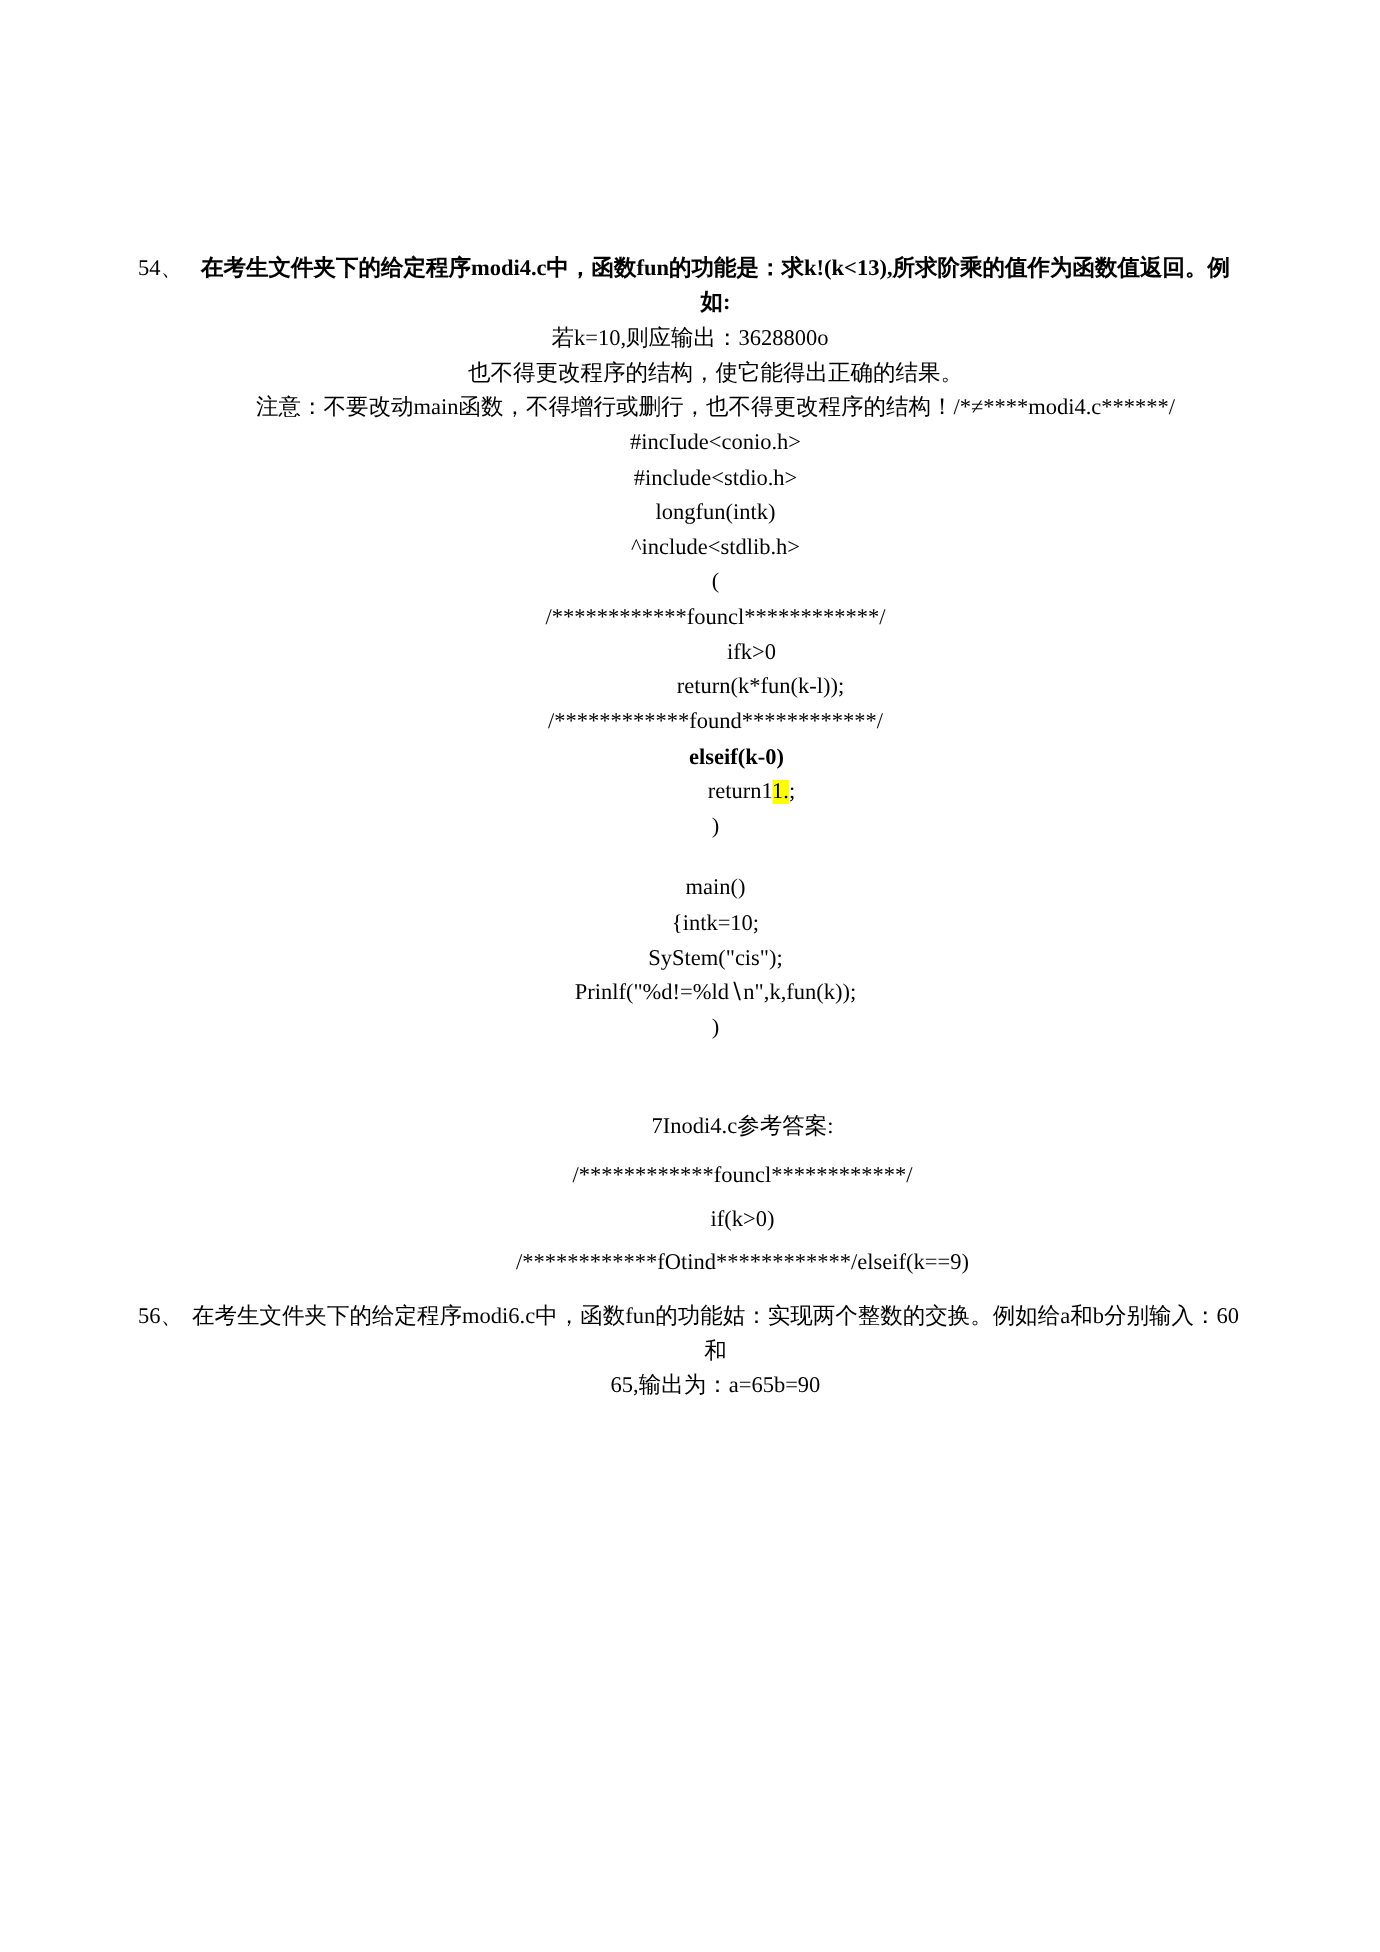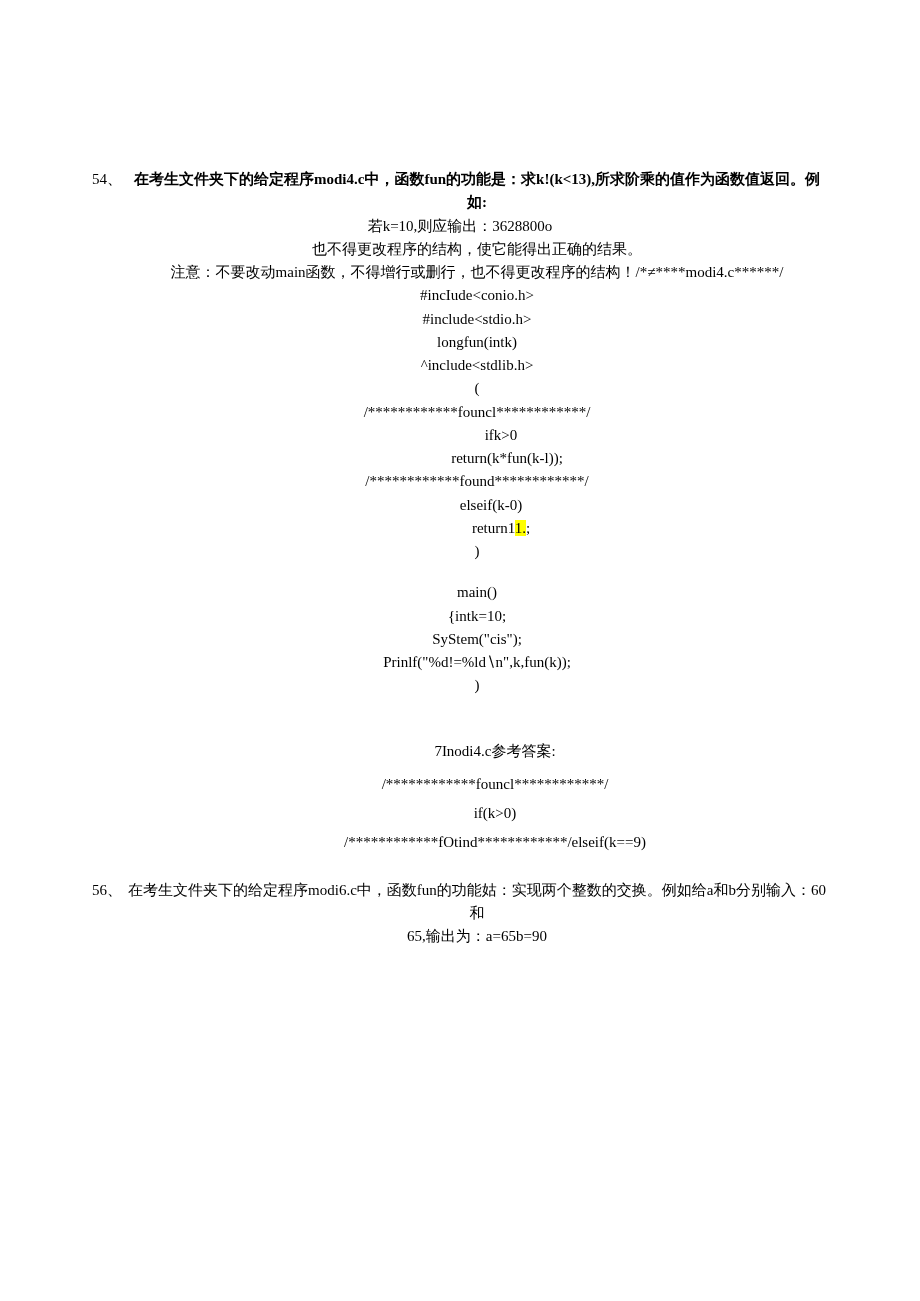--- a/index.html
+++ b/index.html
@@ -29,39 +29,40 @@
     font-weight: bold;
   }
   .block1-extra {
     padding-left: 0;
   }
   .indent1 {
     padding-left: 34px;
   }
   .indent2 {
     padding-left: 62px;
+    font-weight: bold;
   }
   .indent3 {
     padding-left: 82px;
   }
   .indent4 {
     padding-left: 94px;
   }
   .hl {
     background: #ffff00;
   }
   .answer-block {
     padding-left: 70px;
     margin-top: 42px;
   }
   .answer-line {
     margin-bottom: 6px;
   }
   .q56 {
-    margin-top: 24px;
+    margin-top: 12px;
     display: flex;
   }
   .q56 .q-num {
     width: 34px;
     flex-shrink: 0;
   }
   .q56-body {
     flex: 1;
   }
 </style>

